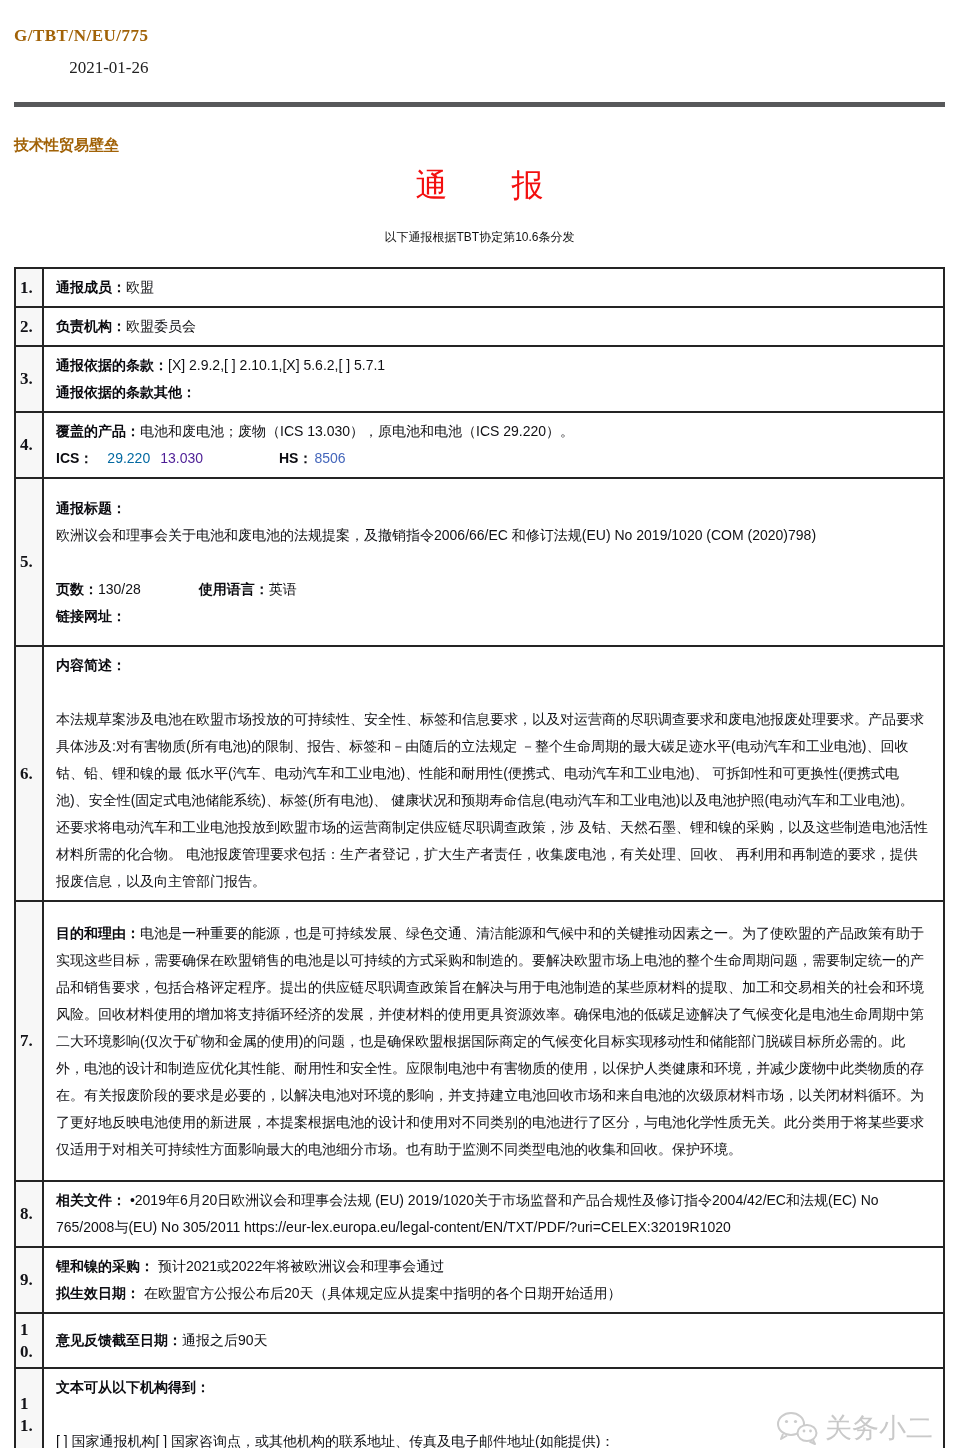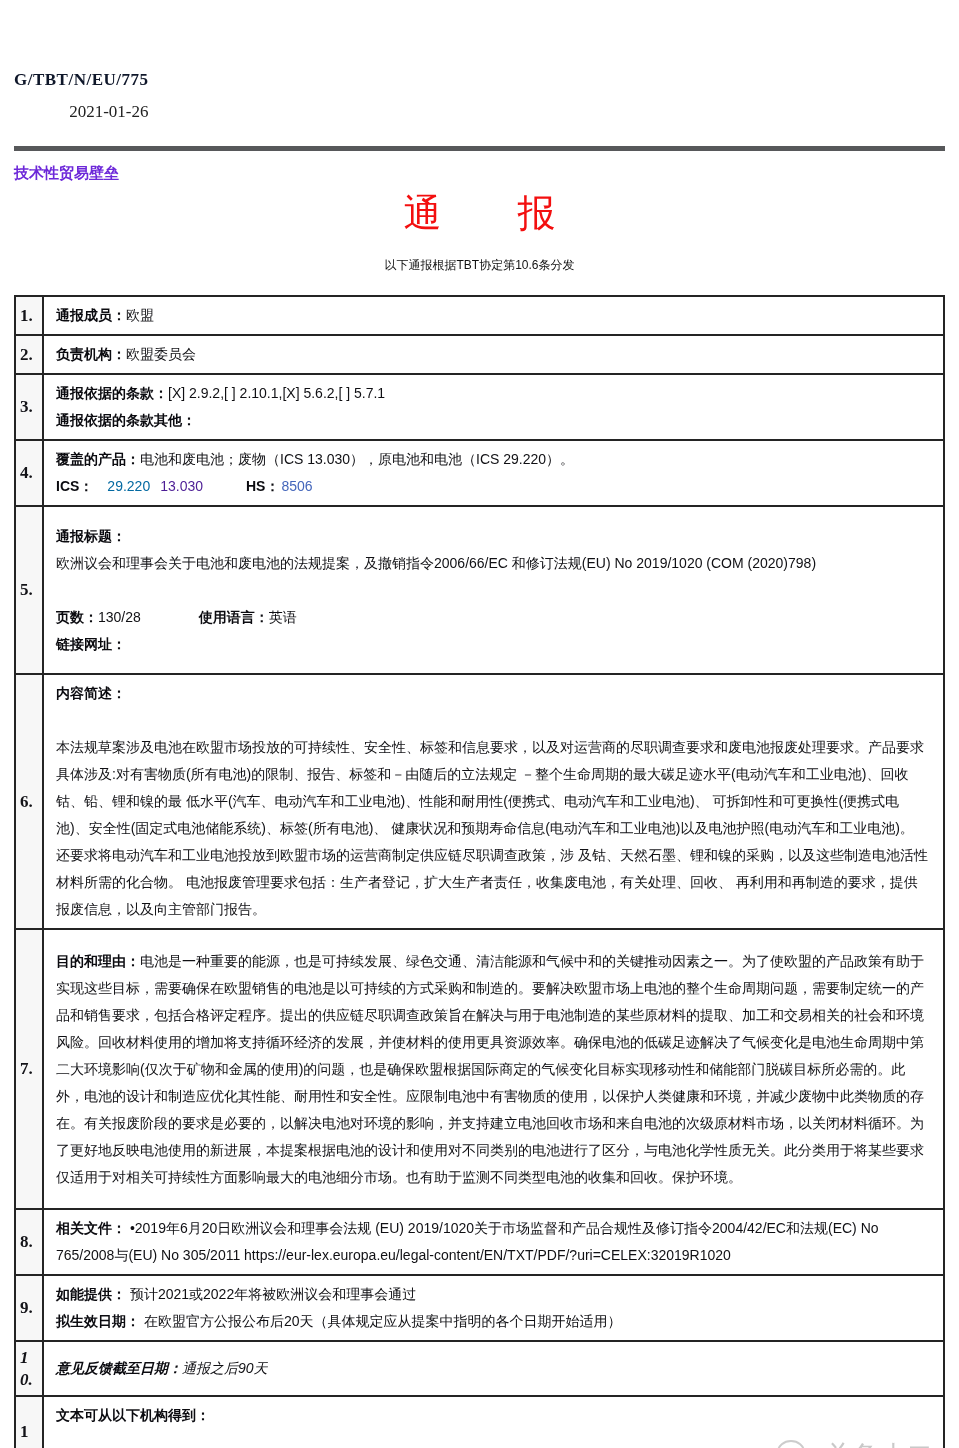--- a/index.html
+++ b/index.html
@@ -13,30 +13,30 @@
 
   
   .hdr { display:flex; justify-content:space-between; align-items:flex-start; margin-top:26px; }
   .org-title {
     font-family: "Liberation Serif", "DejaVu Serif", serif;
     font-size: 32px; font-weight: 400; color:#222; letter-spacing: 1px; margin-top:14px;
   }
   .hdr-right { text-align: right; }
   .doc-code {
     font-family: "Liberation Serif", "DejaVu Serif", serif;
-    font-size: 17px; font-weight: bold; color:#0f172a; letter-spacing: .5px; margin-top: 44px;
+    font-size: 17px; font-weight: bold; color:#a16207; letter-spacing: .5px;
   }
   .doc-date {
     font-family: "Liberation Serif", "DejaVu Serif", serif;
     font-size: 17px; color:#222; margin-top: 12px;
   }
   .divider { height: 5px; background: #57585a; margin-top: 24px; }
-  .section-label { font-size: 15px; font-weight: bold; margin-top: 13px; color:#6d28d9; }
+  .section-label { font-size: 15px; font-weight: bold; margin-top: 29px; color:#a16207; }
   .main-title {
-    text-align: center; font-size: 38px; line-height: 44px; margin-top: 8px;
+    text-align: center; font-size: 32px; line-height: 44px; margin-top: 8px;
     font-family: "Liberation Serif", "DejaVu Serif", serif; font-weight: 400;
   }
   .subtitle { text-align: center; font-size: 12px; margin-top: 22px; color:#111; }
 
   
   table.ntf { border-collapse: collapse; width: 100%; margin-top: 21px; table-layout: fixed; }
   table.ntf td { border: 2px solid #242424; vertical-align: middle; }
   td.num {
     width: 28px; background: #f7f7f7; text-align: left; padding: 2px 2px 2px 4px;
     font-family: "Liberation Serif", "DejaVu Serif", serif;
@@ -51,21 +51,21 @@
   
   tr:nth-child(1)  { height: 38px; }
   tr:nth-child(2)  { height: 38px; }
   tr:nth-child(3)  { height: 62px; }
   tr:nth-child(4)  { height: 60px; }
   tr:nth-child(5)  { height: 168px; }
   tr:nth-child(6)  { height: 254px; }
   tr:nth-child(7)  { height: 280px; }
   tr:nth-child(8)  { height: 66px; }
   tr:nth-child(9)  { height: 62px; }
-  tr:nth-child(10) { height: 55px; font-style: italic; }
+  tr:nth-child(10) { height: 55px; }
   tr:nth-child(11) { height: 84px; }
 
   
   .watermark {
     position: absolute; right: 10px; bottom: 14px;
     display: flex; align-items: center; gap: 6px;
     color: #c9c9c9; font-size: 27px; line-height: 30px; user-select: none;
   }
   .watermark svg { display: block; }
 </style>
@@ -107,21 +107,21 @@
           <td class="num">3.</td>
           <td class="content">
             <div class="line"><span class="lbl">通报依据的条款：</span><span>[X] 2.9.2,[ ] 2.10.1,[X] 5.6.2,[ ] 5.7.1</span></div>
             <div class="line"><span class="lbl">通报依据的条款其他：</span></div>
           </td>
         </tr>
         <tr>
           <td class="num">4.</td>
           <td class="content">
             <div class="line"><span class="lbl">覆盖的产品：</span><span>电池和废电池；废物（ICS 13.030），原电池和电池（ICS 29.220）。</span></div>
-            <div class="line"><span class="lbl">ICS：</span><span class="lnk" style="color: #0369a1; margin-left: 14px;">29.220</span><span class="lnk" style="color: #4c1d95; margin-left: 10px;">13.030</span><span class="lbl" style="margin-left: 43px;">HS：</span><span class="lnk" style="color: rgb(68, 102, 187); margin-left: 2px;">8506</span></div>
+            <div class="line"><span class="lbl">ICS：</span><span class="lnk" style="color: #0369a1; margin-left: 14px;">29.220</span><span class="lnk" style="color: #4c1d95; margin-left: 10px;">13.030</span><span class="lbl" style="margin-left: 76px;">HS：</span><span class="lnk" style="color: rgb(68, 102, 187); margin-left: 2px;">8506</span></div>
           </td>
         </tr>
         <tr>
           <td class="num">5.</td>
           <td class="content">
             <div class="line"><span class="lbl">通报标题：</span></div>
             <div class="line"><span>欧洲议会和理事会关于电池和废电池的法规提案，及撤销指令2006/66/EC 和修订法规(EU) No 2019/1020 (COM (2020)798)</span></div>
             <div class="line">&nbsp;</div>
             <div class="line"><span class="lbl">页数：</span><span>130/28</span><span class="lbl" style="margin-left: 58px;">使用语言：</span><span>英语</span></div>
             <div class="line"><span class="lbl">链接网址：</span></div>
@@ -143,21 +143,21 @@
         </tr>
         <tr>
           <td class="num">8.</td>
           <td class="content">
             <div class="line"><span class="lbl">相关文件：</span><span> •2019年6月20日欧洲议会和理事会法规 (EU) 2019/1020关于市场监督和产品合规性及修订指令2004/42/EC和法规(EC) No 765/2008与(EU) No 305/2011 https://eur-lex.europa.eu/legal-content/EN/TXT/PDF/?uri=CELEX:32019R1020</span></div>
           </td>
         </tr>
         <tr>
           <td class="num">9.</td>
           <td class="content">
-            <div class="line"><span class="lbl">如能提供：</span><span> 预计2021或2022年将被欧洲议会和理事会通过</span></div>
+            <div class="line"><span class="lbl">锂和镍的采购：</span><span> 预计2021或2022年将被欧洲议会和理事会通过</span></div>
             <div class="line"><span class="lbl">拟生效日期：</span><span> 在欧盟官方公报公布后20天（具体规定应从提案中指明的各个日期开始适用）</span></div>
           </td>
         </tr>
         <tr>
           <td class="num">10.</td>
           <td class="content">
             <div class="line"><span class="lbl">意见反馈截至日期：</span><span>通报之后90天</span></div>
           </td>
         </tr>
         <tr>

